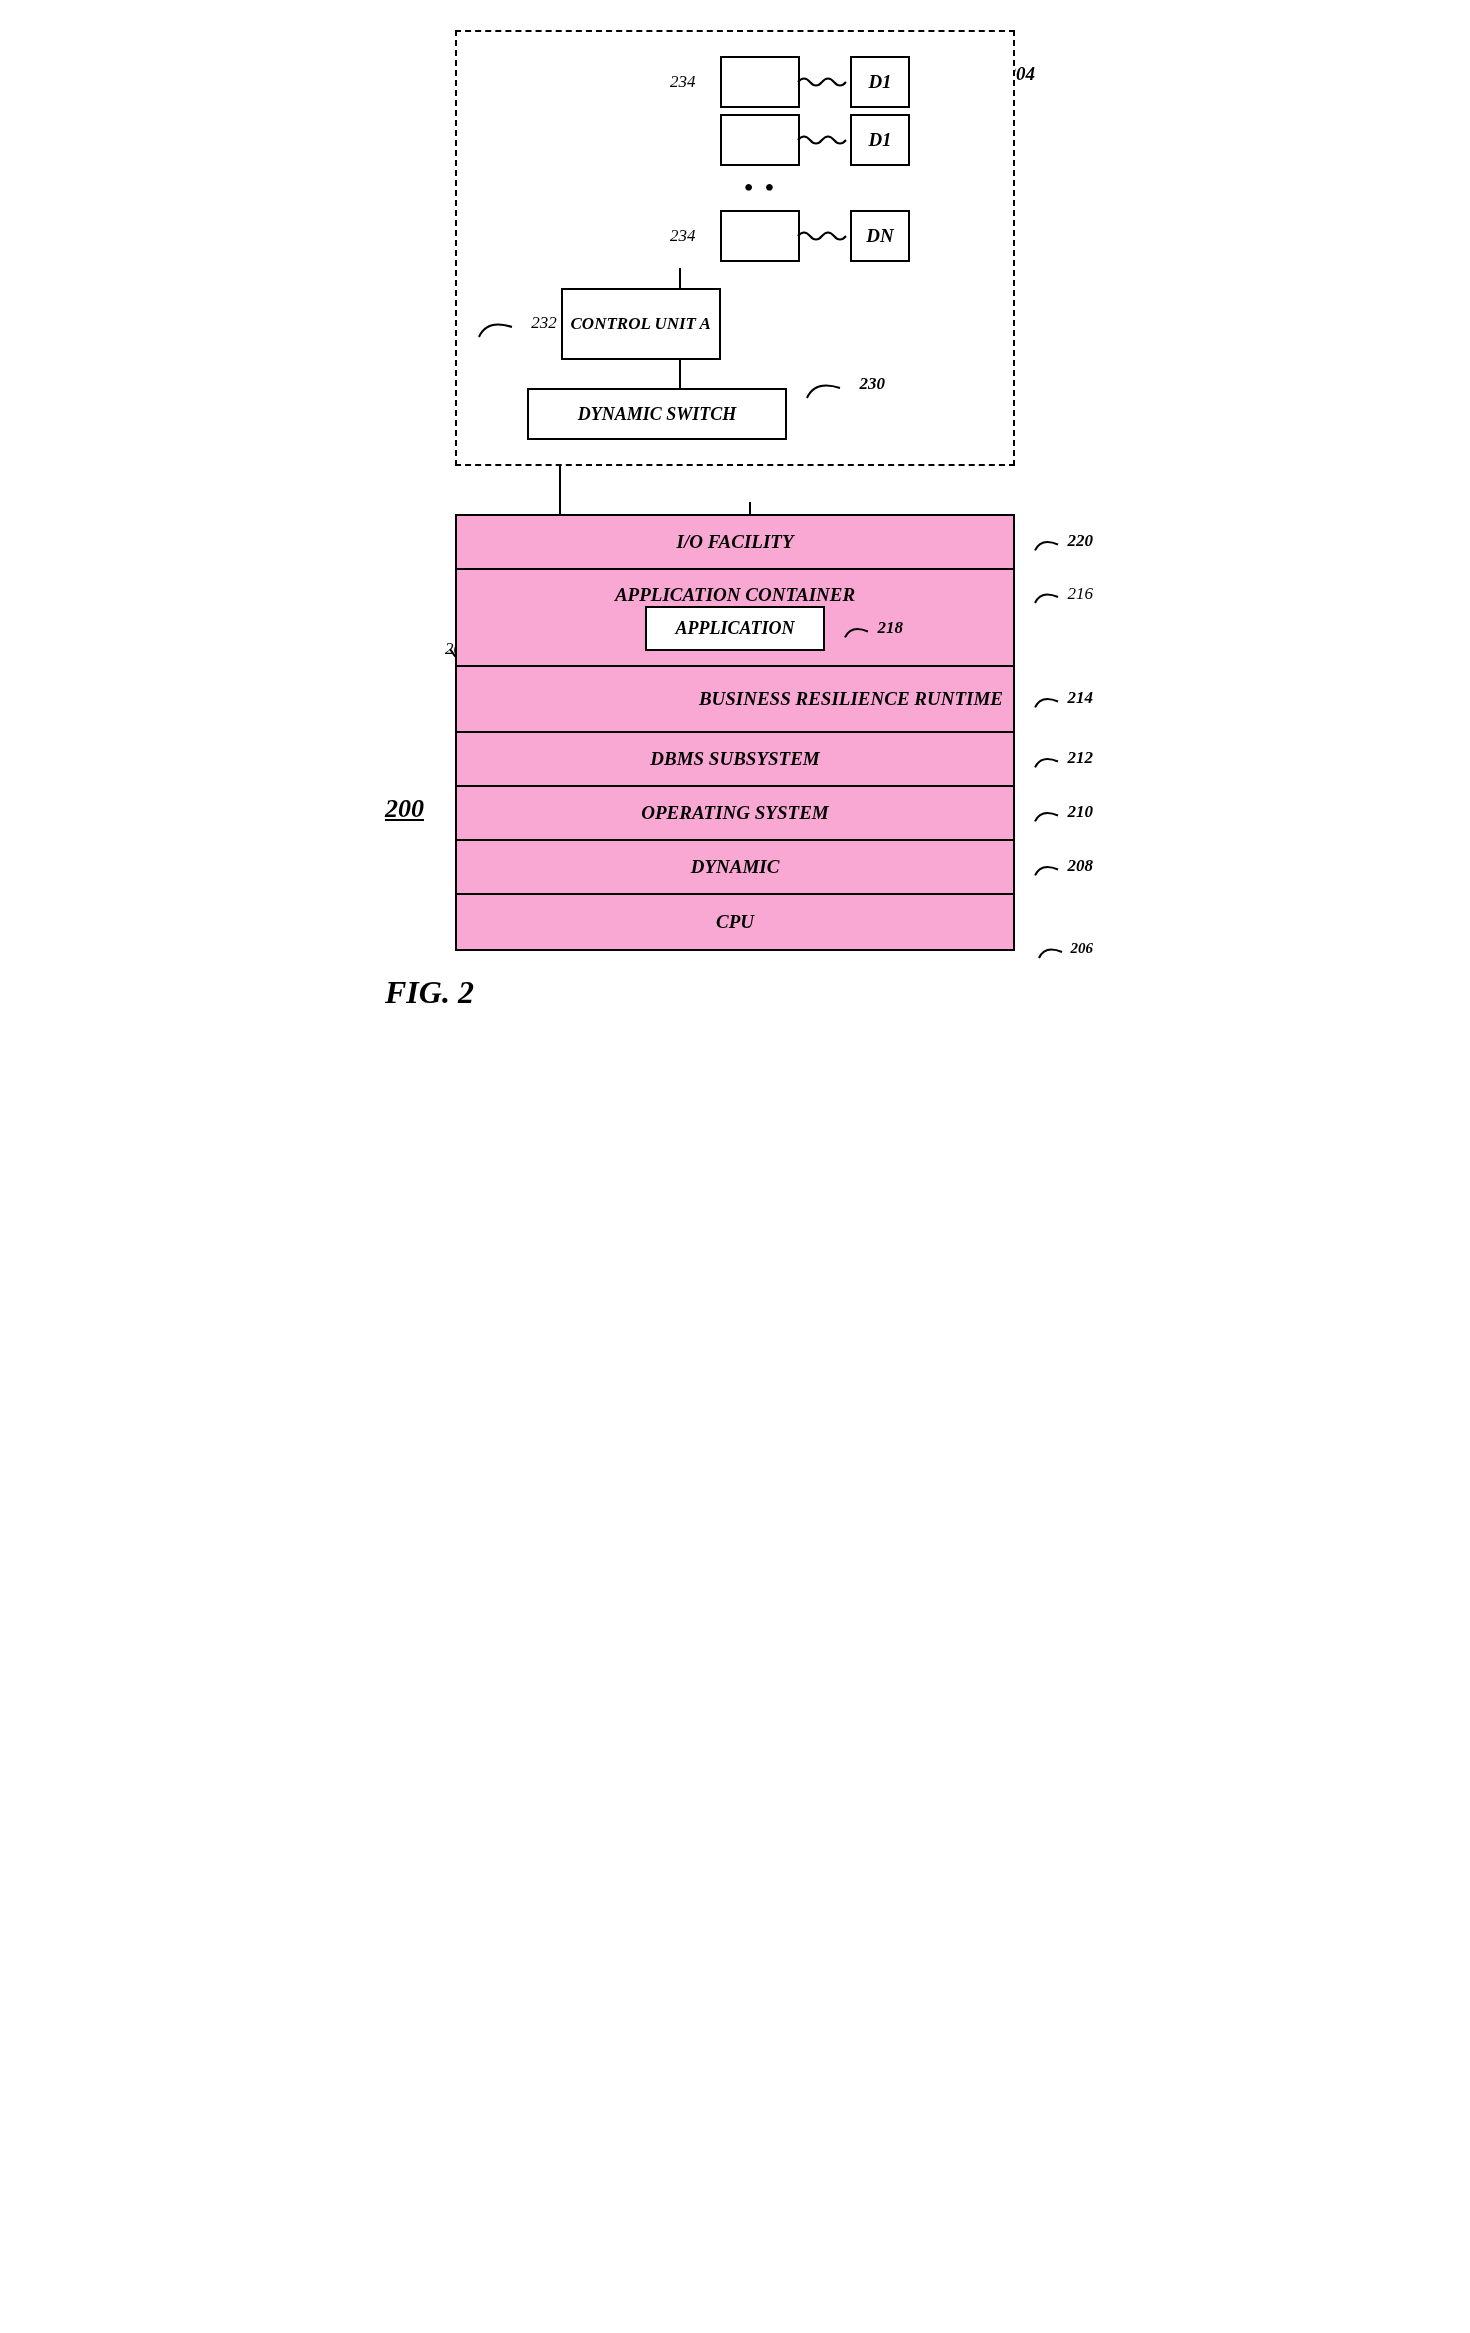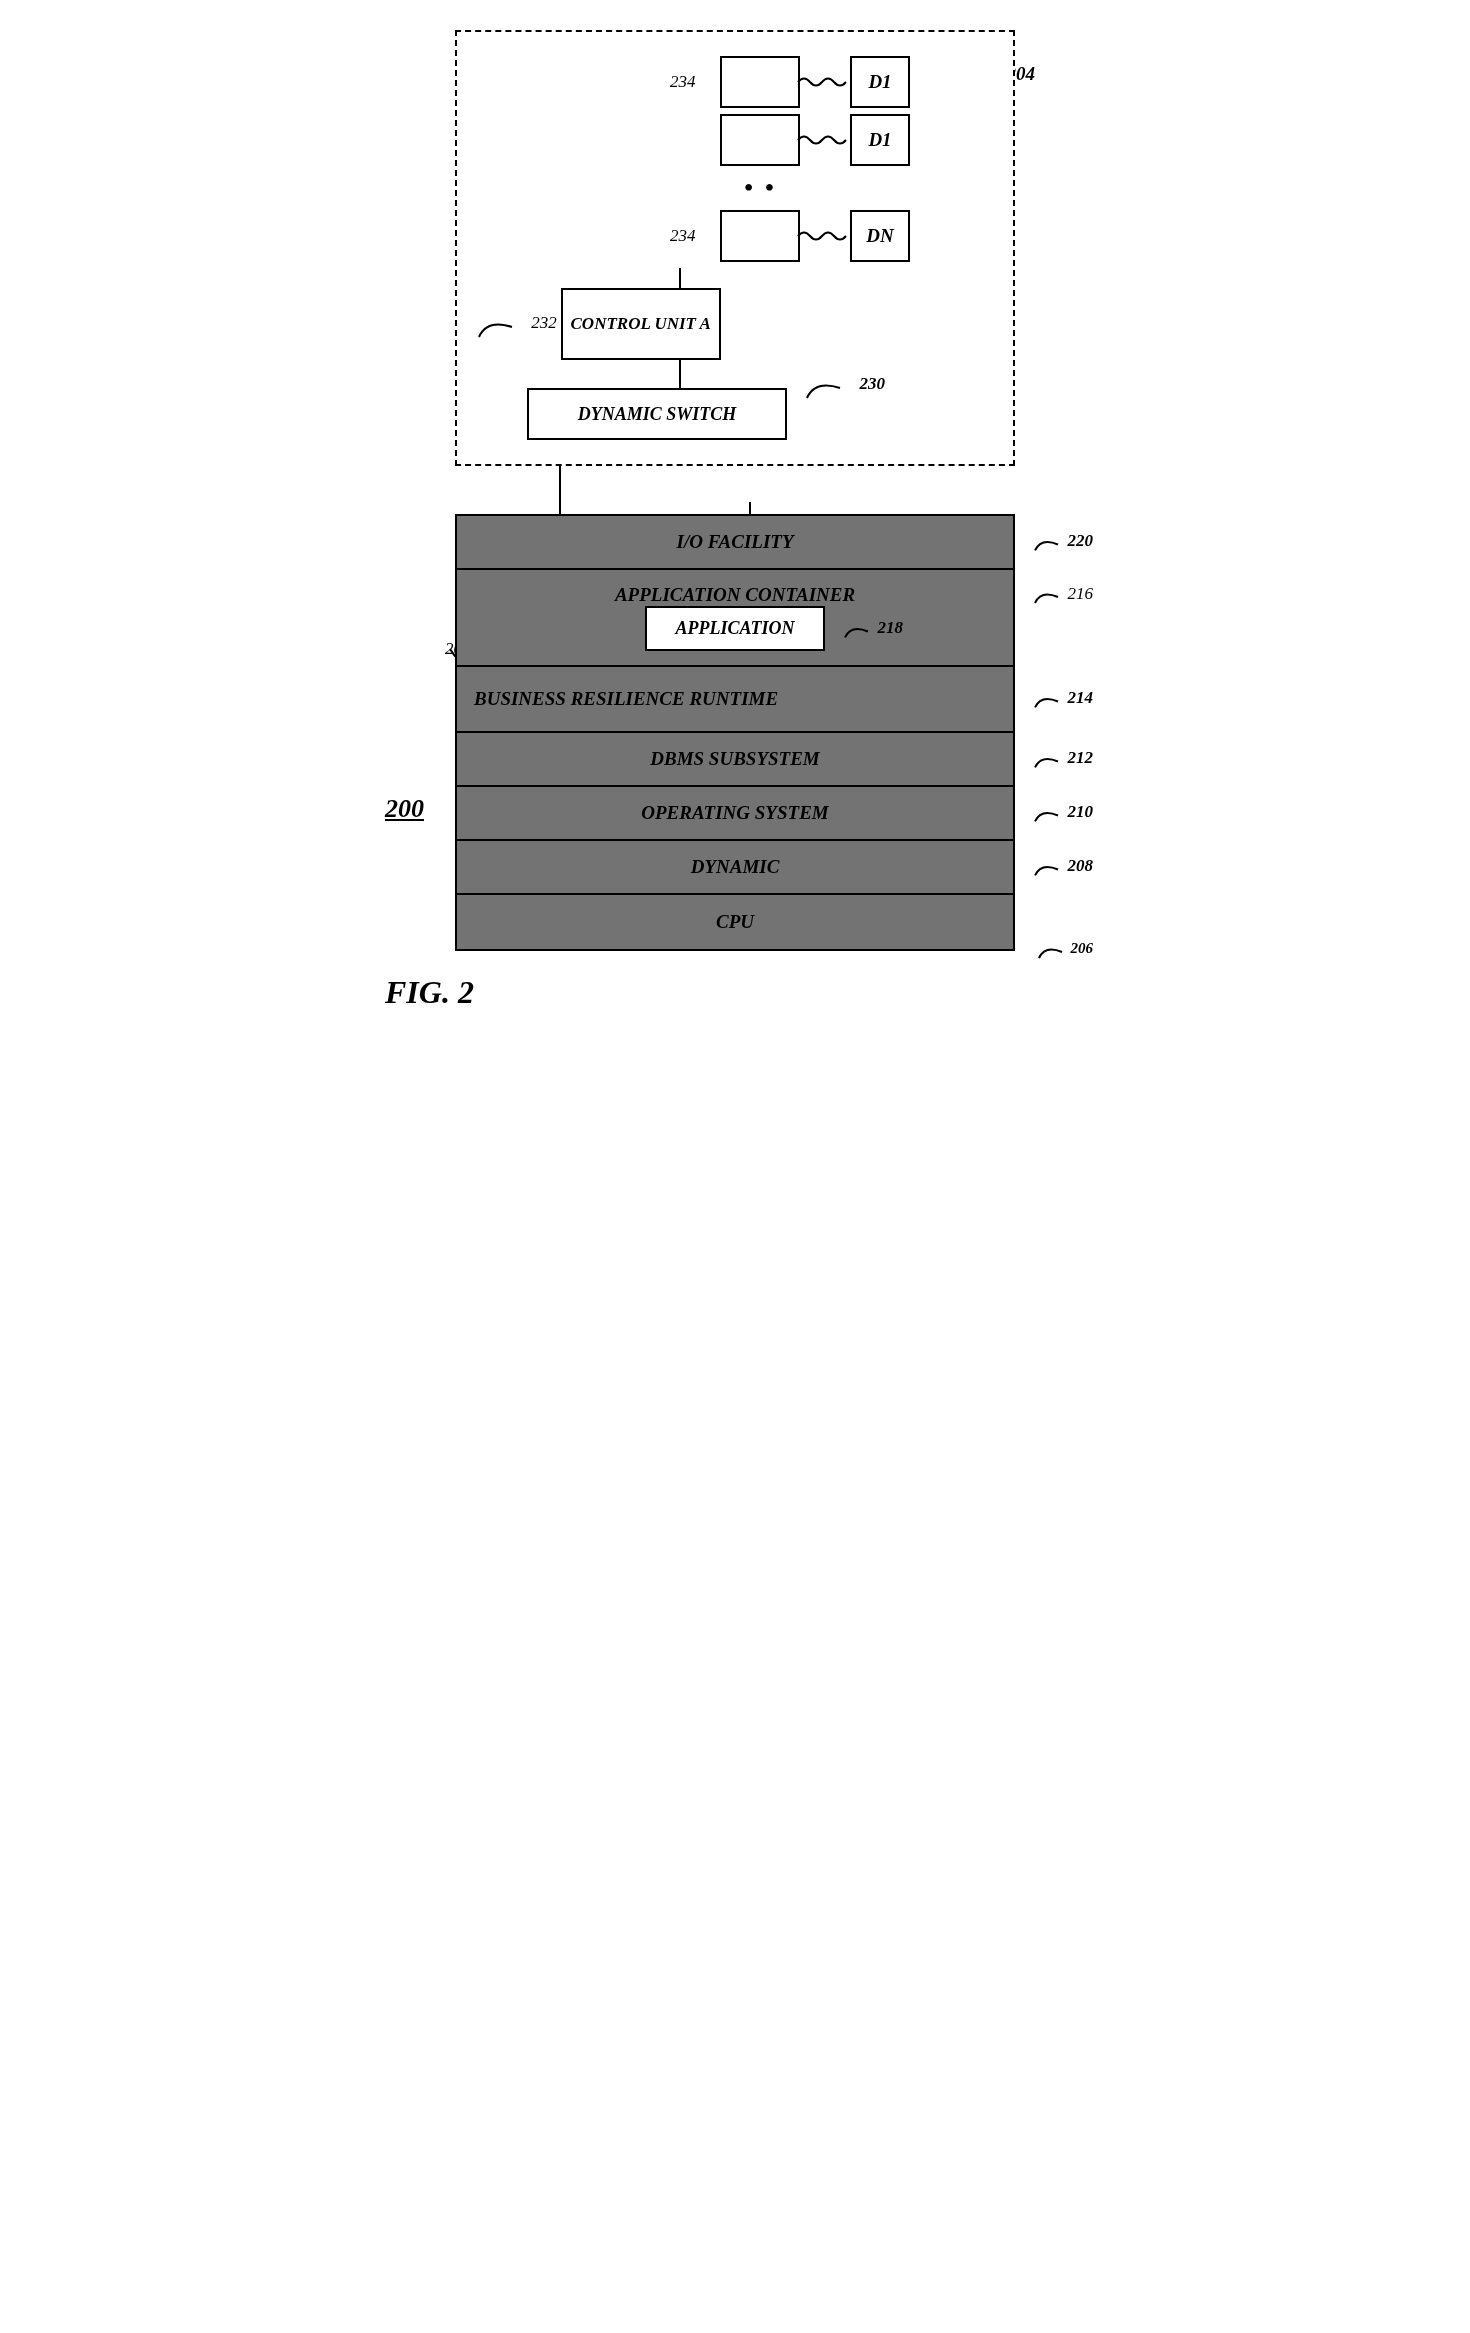--- a/index.html
+++ b/index.html
@@ -171,21 +171,21 @@
       </div>
 
       <div style="position:absolute; left:100px; top:130px; font-size:17px; font-style:italic;">
         <svg width="80" height="50" style="overflow:visible;">
           <path d="M 5 5 Q 20 30 60 40" stroke="#000" stroke-width="2" fill="none"></path>
           <polygon points="55,35 65,45 52,48" fill="#000"></polygon>
         </svg>
         <span style="position:absolute; top:-5px; left:0px; font-size:17px; font-style:italic;">202</span>
       </div>
 
-      <div style="border:2px solid #000; width:560px; margin:0 auto; background:#737373; position:relative;">
+      <div style="border:2px solid #000; width:560px; margin:0 auto; background:#f9a8d4; position:relative;">
 
         <div style="padding:14px 10px; text-align:center; font-size:19px; font-style:italic; font-weight:bold; position:relative; min-height:54px; display:flex; align-items:center; justify-content:center; border-bottom:2px solid #000;">
           <span>I/O FACILITY</span>
           <span style="position:absolute; right:-80px; top:50%; transform:translateY(-50%); font-size:17px; font-style:italic;">
             <svg width="30" height="20" style="overflow:visible; display:inline-block; vertical-align:middle;">
               <path d="M 2 18 Q 8 5 25 12" stroke="#000" stroke-width="2" fill="none"></path>
             </svg>
             <span>220</span>
           </span>
         </div>
@@ -207,21 +207,21 @@
           </div>
 
           <span style="position:absolute; right:-80px; top:14px; font-size:17px; font-style:italic;">
             <svg width="30" height="20" style="overflow:visible; display:inline-block; vertical-align:middle;">
               <path d="M 2 18 Q 8 5 25 12" stroke="#000" stroke-width="2" fill="none"></path>
             </svg>
             <span>216</span>
           </span>
         </div>
 
-        <div style="padding:14px 17px; text-align:center; font-size:19px; font-style:italic; font-weight:bold; position:relative; min-height:66px; display:flex; align-items:center; justify-content:flex-start; border-bottom:2px solid #000;">
+        <div style="padding:14px 10px; text-align:center; font-size:19px; font-style:italic; font-weight:bold; position:relative; min-height:66px; display:flex; align-items:center; justify-content:flex-end; border-bottom:2px solid #000;">
           <span>BUSINESS RESILIENCE RUNTIME</span>
           <span style="position:absolute; right:-80px; top:50%; transform:translateY(-50%); font-size:17px; font-style:italic;">
             <svg width="30" height="20" style="overflow:visible; display:inline-block; vertical-align:middle;">
               <path d="M 2 18 Q 8 5 25 12" stroke="#000" stroke-width="2" fill="none"></path>
             </svg>
             <span>214</span>
           </span>
         </div>
 
         <div style="padding:14px 10px; text-align:center; font-size:19px; font-style:italic; font-weight:bold; position:relative; min-height:54px; display:flex; align-items:center; justify-content:center; border-bottom:2px solid #000;">

